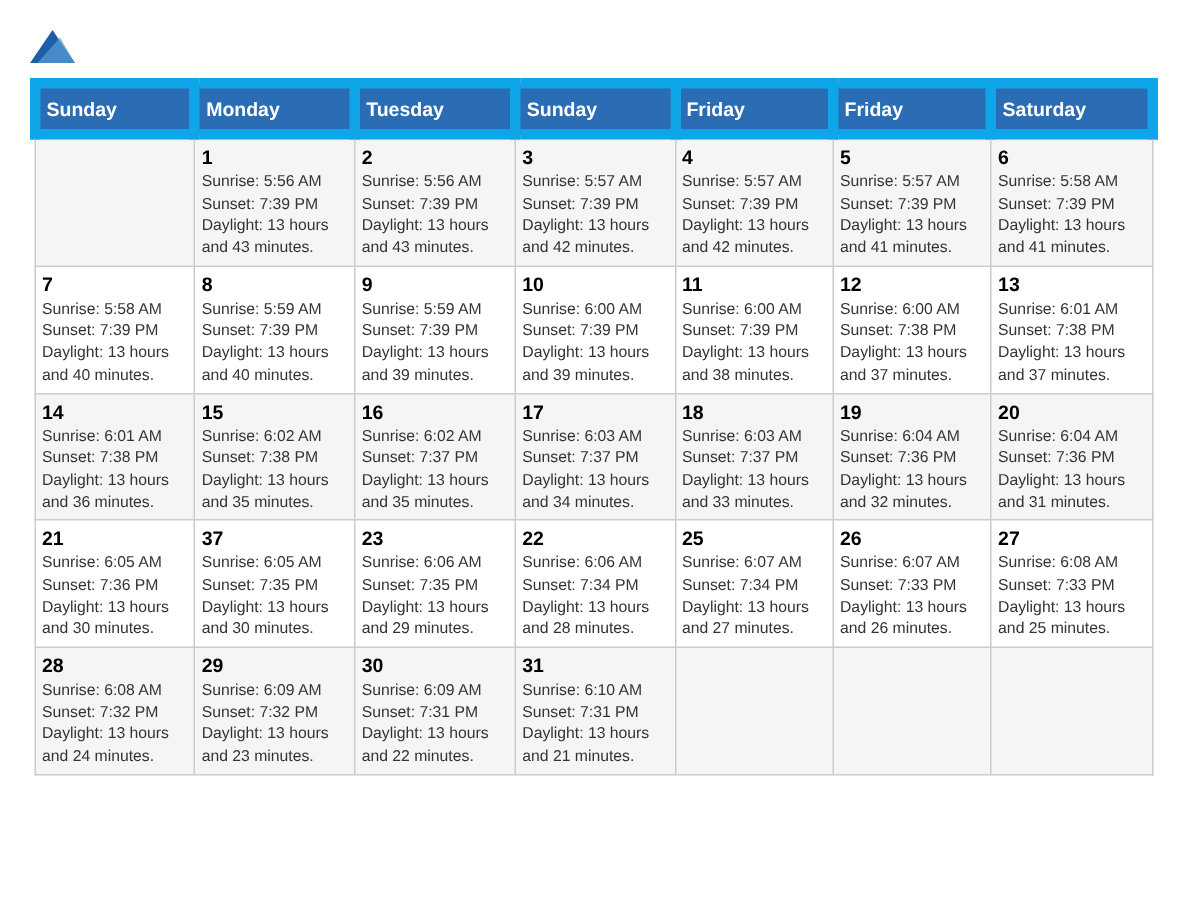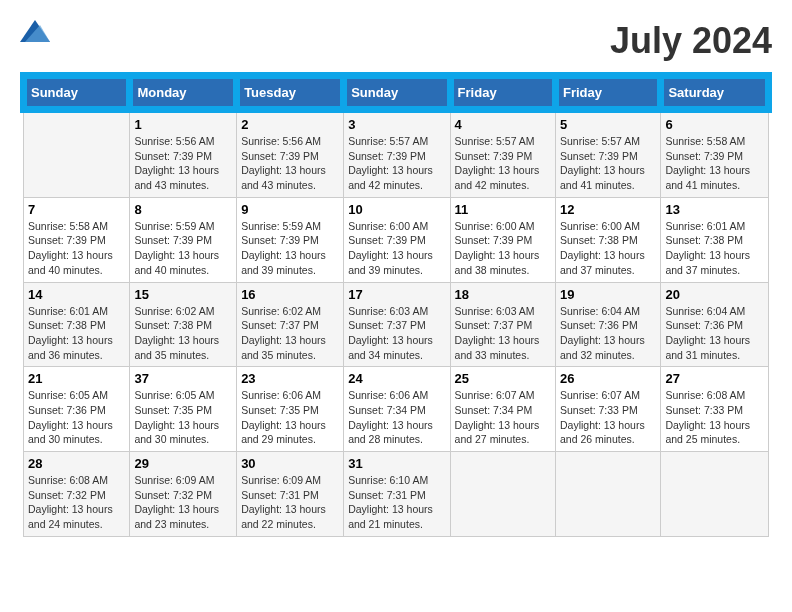--- a/index.html
+++ b/index.html
@@ -82,21 +82,20 @@
 <body>
 
 <div class="header-area">
   <div class="logo">
     <svg class="logo-icon" viewBox="0 0 30 22" xmlns="http://www.w3.org/2000/svg">
       <polygon points="0,22 15,0 30,22" fill="#1a5fa8"></polygon>
       <polygon points="5,22 20,5 30,22" fill="#5aa0d8" opacity="0.7"></polygon>
     </svg>
   </div>
   <div class="title-area">
-    <div class="main-title">July 2024</div>
   </div>
 </div>
 
 <table>
   <thead>
     <tr>
     <th>Sunday</th>
         <th>Monday</th>
         <th>Tuesday</th>
         <th>Sunday</th>
@@ -200,21 +199,21 @@
         </td>
         <td>
           <span class="day-number">37</span>
           <div class="day-info">Sunrise: 6:05 AM<br>Sunset: 7:35 PM<br>Daylight: 13 hours and 30 minutes.</div>
         </td>
         <td>
           <span class="day-number">23</span>
           <div class="day-info">Sunrise: 6:06 AM<br>Sunset: 7:35 PM<br>Daylight: 13 hours and 29 minutes.</div>
         </td>
         <td>
-          <span class="day-number">24</span>
+          <span class="day-number">22</span>
           <div class="day-info">Sunrise: 6:06 AM<br>Sunset: 7:34 PM<br>Daylight: 13 hours and 28 minutes.</div>
         </td>
         <td>
           <span class="day-number">25</span>
           <div class="day-info">Sunrise: 6:07 AM<br>Sunset: 7:34 PM<br>Daylight: 13 hours and 27 minutes.</div>
         </td>
         <td>
           <span class="day-number">26</span>
           <div class="day-info">Sunrise: 6:07 AM<br>Sunset: 7:33 PM<br>Daylight: 13 hours and 26 minutes.</div>
         </td>

